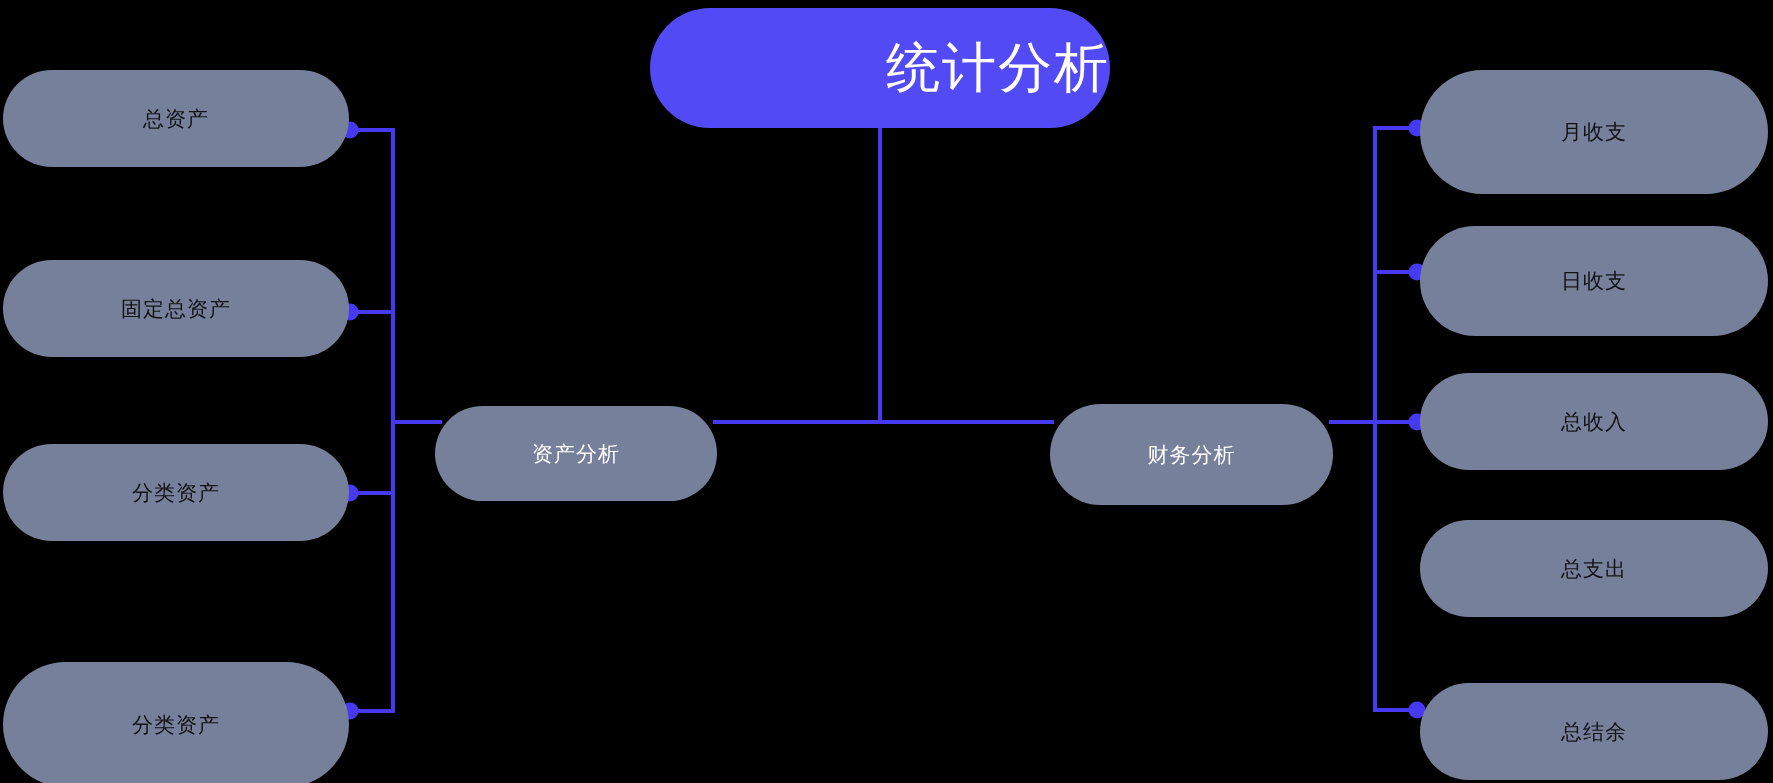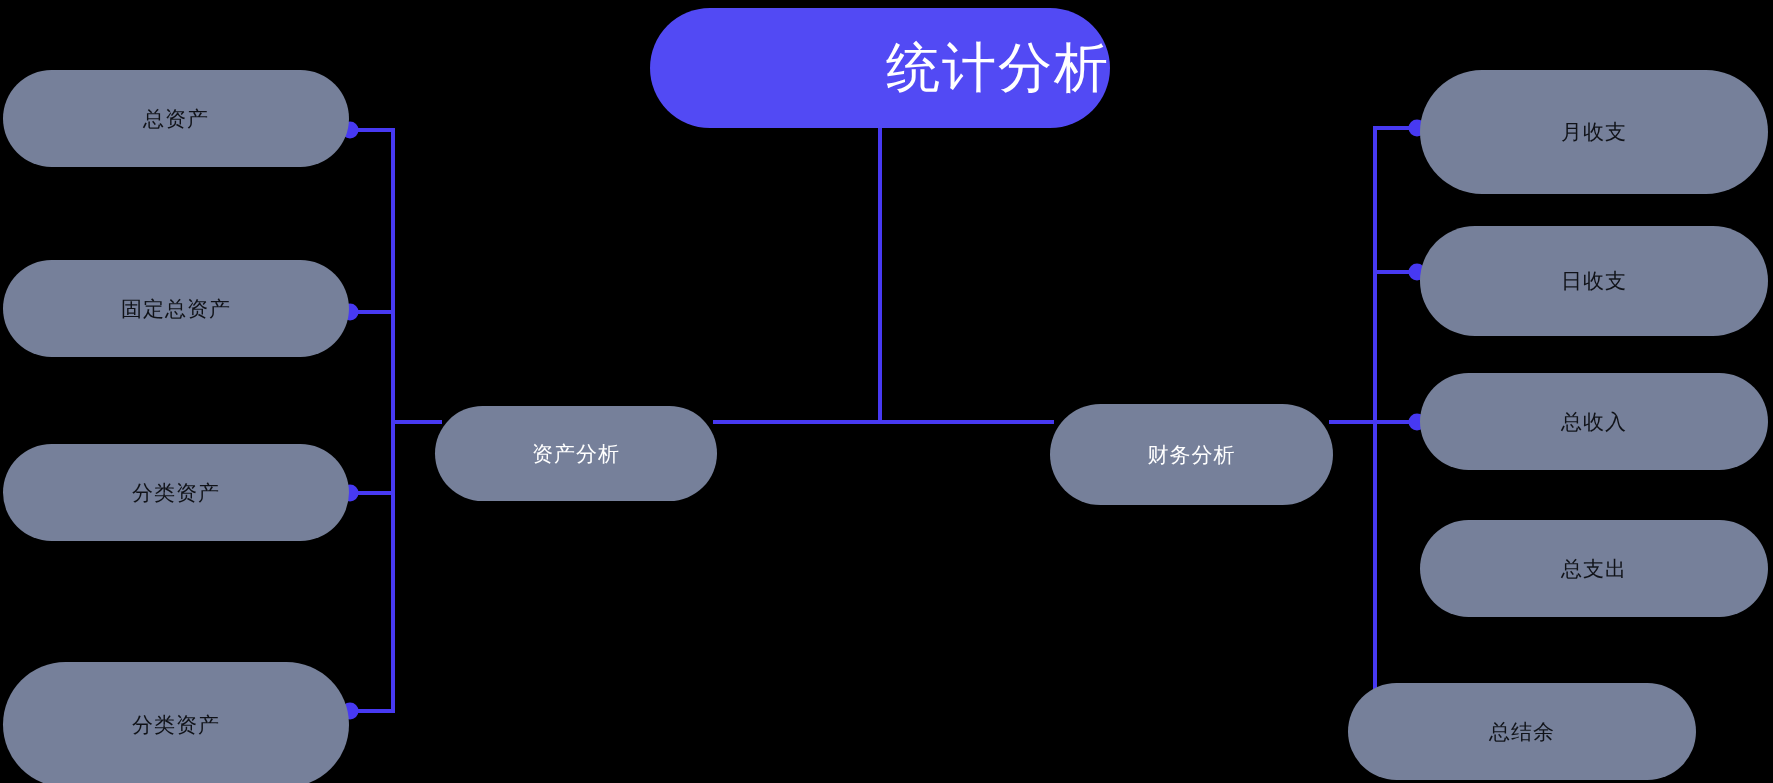--- a/index.html
+++ b/index.html
@@ -89,17 +89,17 @@
   </div>
   <div class="node" style="left:1420px;top:226px;width:348px;height:110px">
     <span>日收支</span>
   </div>
   <div class="node" style="left:1420px;top:520px;width:348px;height:97px">
     <span>总支出</span>
   </div>
   <div class="node" style="left:1420px;top:373px;width:348px;height:97px">
     <span>总收入</span>
   </div>
-  <div class="node" style="left:1348px;top:683px;width:348px;height:97px">
+  <div class="node" style="left:1420px;top:683px;width:348px;height:97px">
     <span>总结余</span>
   </div>
 
 </div>
 
 </body></html>

